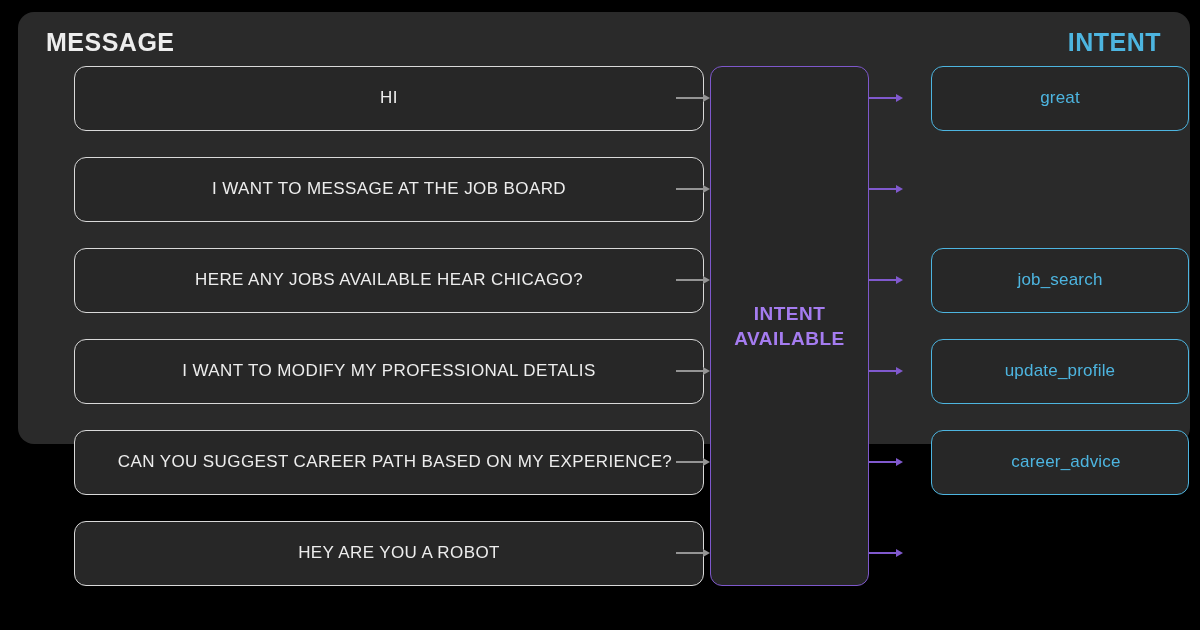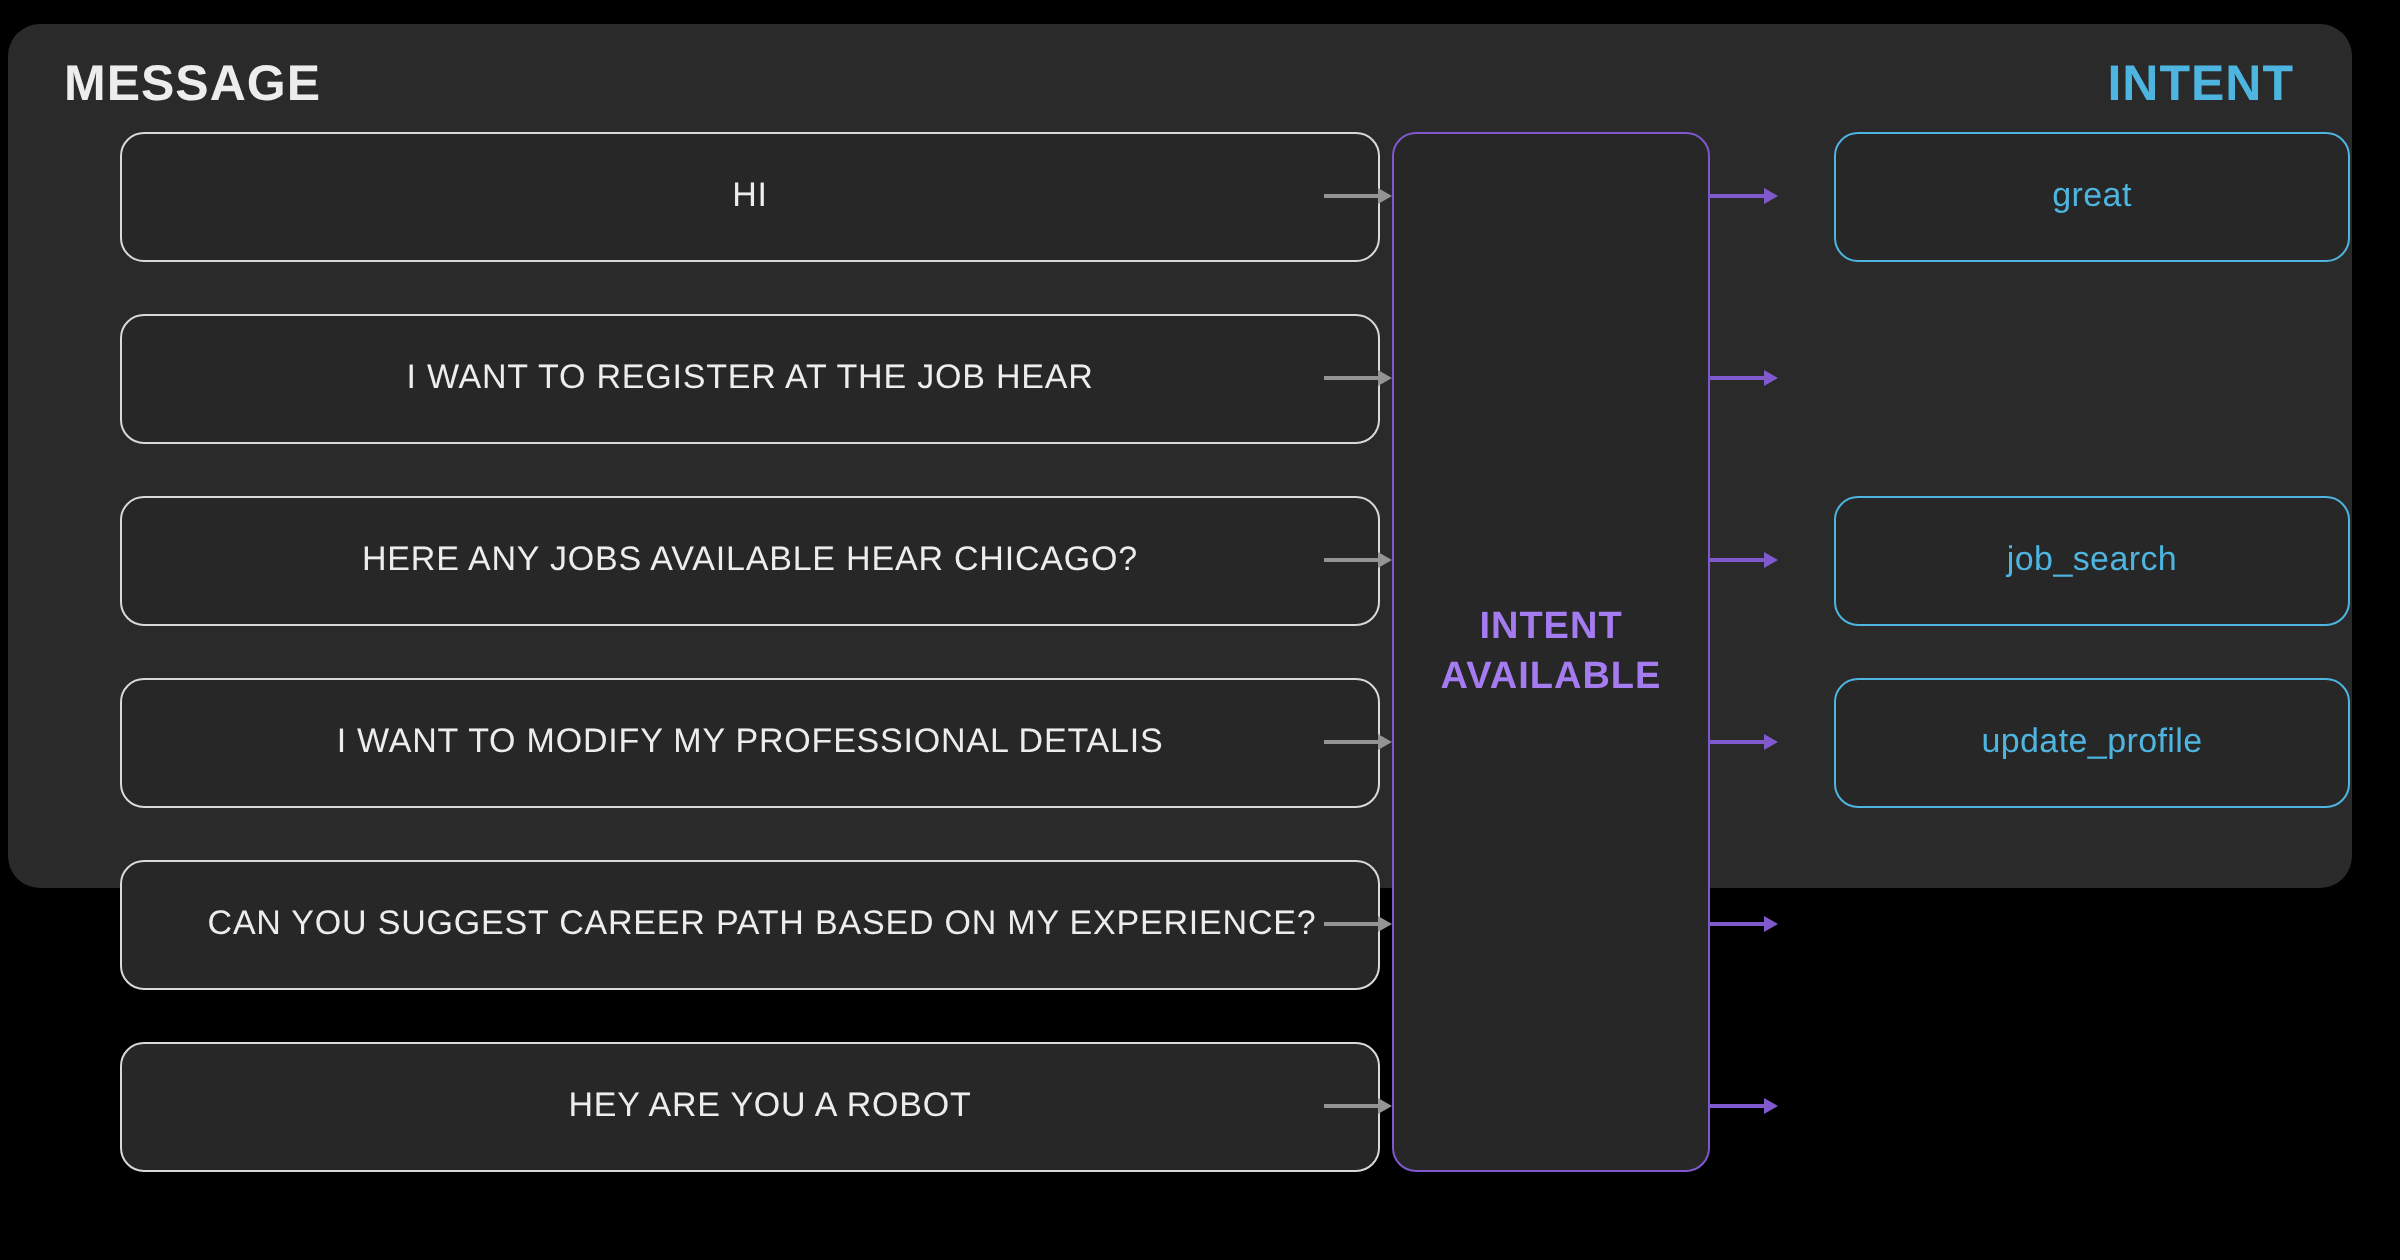--- a/index.html
+++ b/index.html
@@ -4,21 +4,21 @@
 <style>
   html, body { margin: 0; padding: 0; }
   body {
     width: 1200px; height: 630px;
     background: var(--background, #000000);
     font-family: "Liberation Sans", sans-serif;
     position: relative;
     overflow: hidden;
   }
   .panel {
-    position: absolute; left: 4px; top: 12px;
+    position: absolute; left: 18px; top: 12px;
     width: 1172px; height: 432px;
     background: var(--panel, #2a2a2a);
     border-radius: 16px;
   }
   .headings {
     position: absolute; left: 28px; right: 29px; top: 16px;
     display: flex; justify-content: space-between; align-items: baseline;
     font-size: 25px; font-weight: bold; letter-spacing: 0.5px;
   }
   .h-msg { color: var(--heading-text, #ededed); }
@@ -82,21 +82,21 @@
 <body>
 
 <div class="panel">
 
   <div class="headings">
     <span class="h-msg">MESSAGE</span>
     <span class="h-int">INTENT</span>
   </div>
 
   <div class="box msg t0">HI</div>
-  <div class="box msg t1">I WANT TO REGISTER AT THE JOB HEAR</div>
+  <div class="box msg t1">I WANT TO MESSAGE AT THE JOB BOARD</div>
   <div class="box msg t2">HERE ANY JOBS AVAILABLE HEAR CHICAGO?</div>
   <div class="box msg t3">I WANT TO MODIFY MY PROFESSIONAL DETALIS</div>
   <div class="box msg t4">CAN YOU SUGGEST CAREER PATH BASED ON MY EXPERIENCE?</div>
   <div class="box msg t5">HEY ARE YOU A ROBOT</div>
 
   <div class="arrow ag c0"></div>
   <div class="arrow ag c1"></div>
   <div class="arrow ag c2"></div>
   <div class="arrow ag c3"></div>
   <div class="arrow ag c4"></div>
@@ -112,14 +112,15 @@
   <div class="arrow ap c0"></div>
   <div class="arrow ap c1"></div>
   <div class="arrow ap c2"></div>
   <div class="arrow ap c3"></div>
   <div class="arrow ap c4"></div>
   <div class="arrow ap c5"></div>
 
   <div class="box int t0">great</div>
   <div class="box int t2">job_search</div>
   <div class="box int t3">update_profile</div>
+  <div class="box int t4">career_advice</div>
 
 </div>
 
 </body></html>

